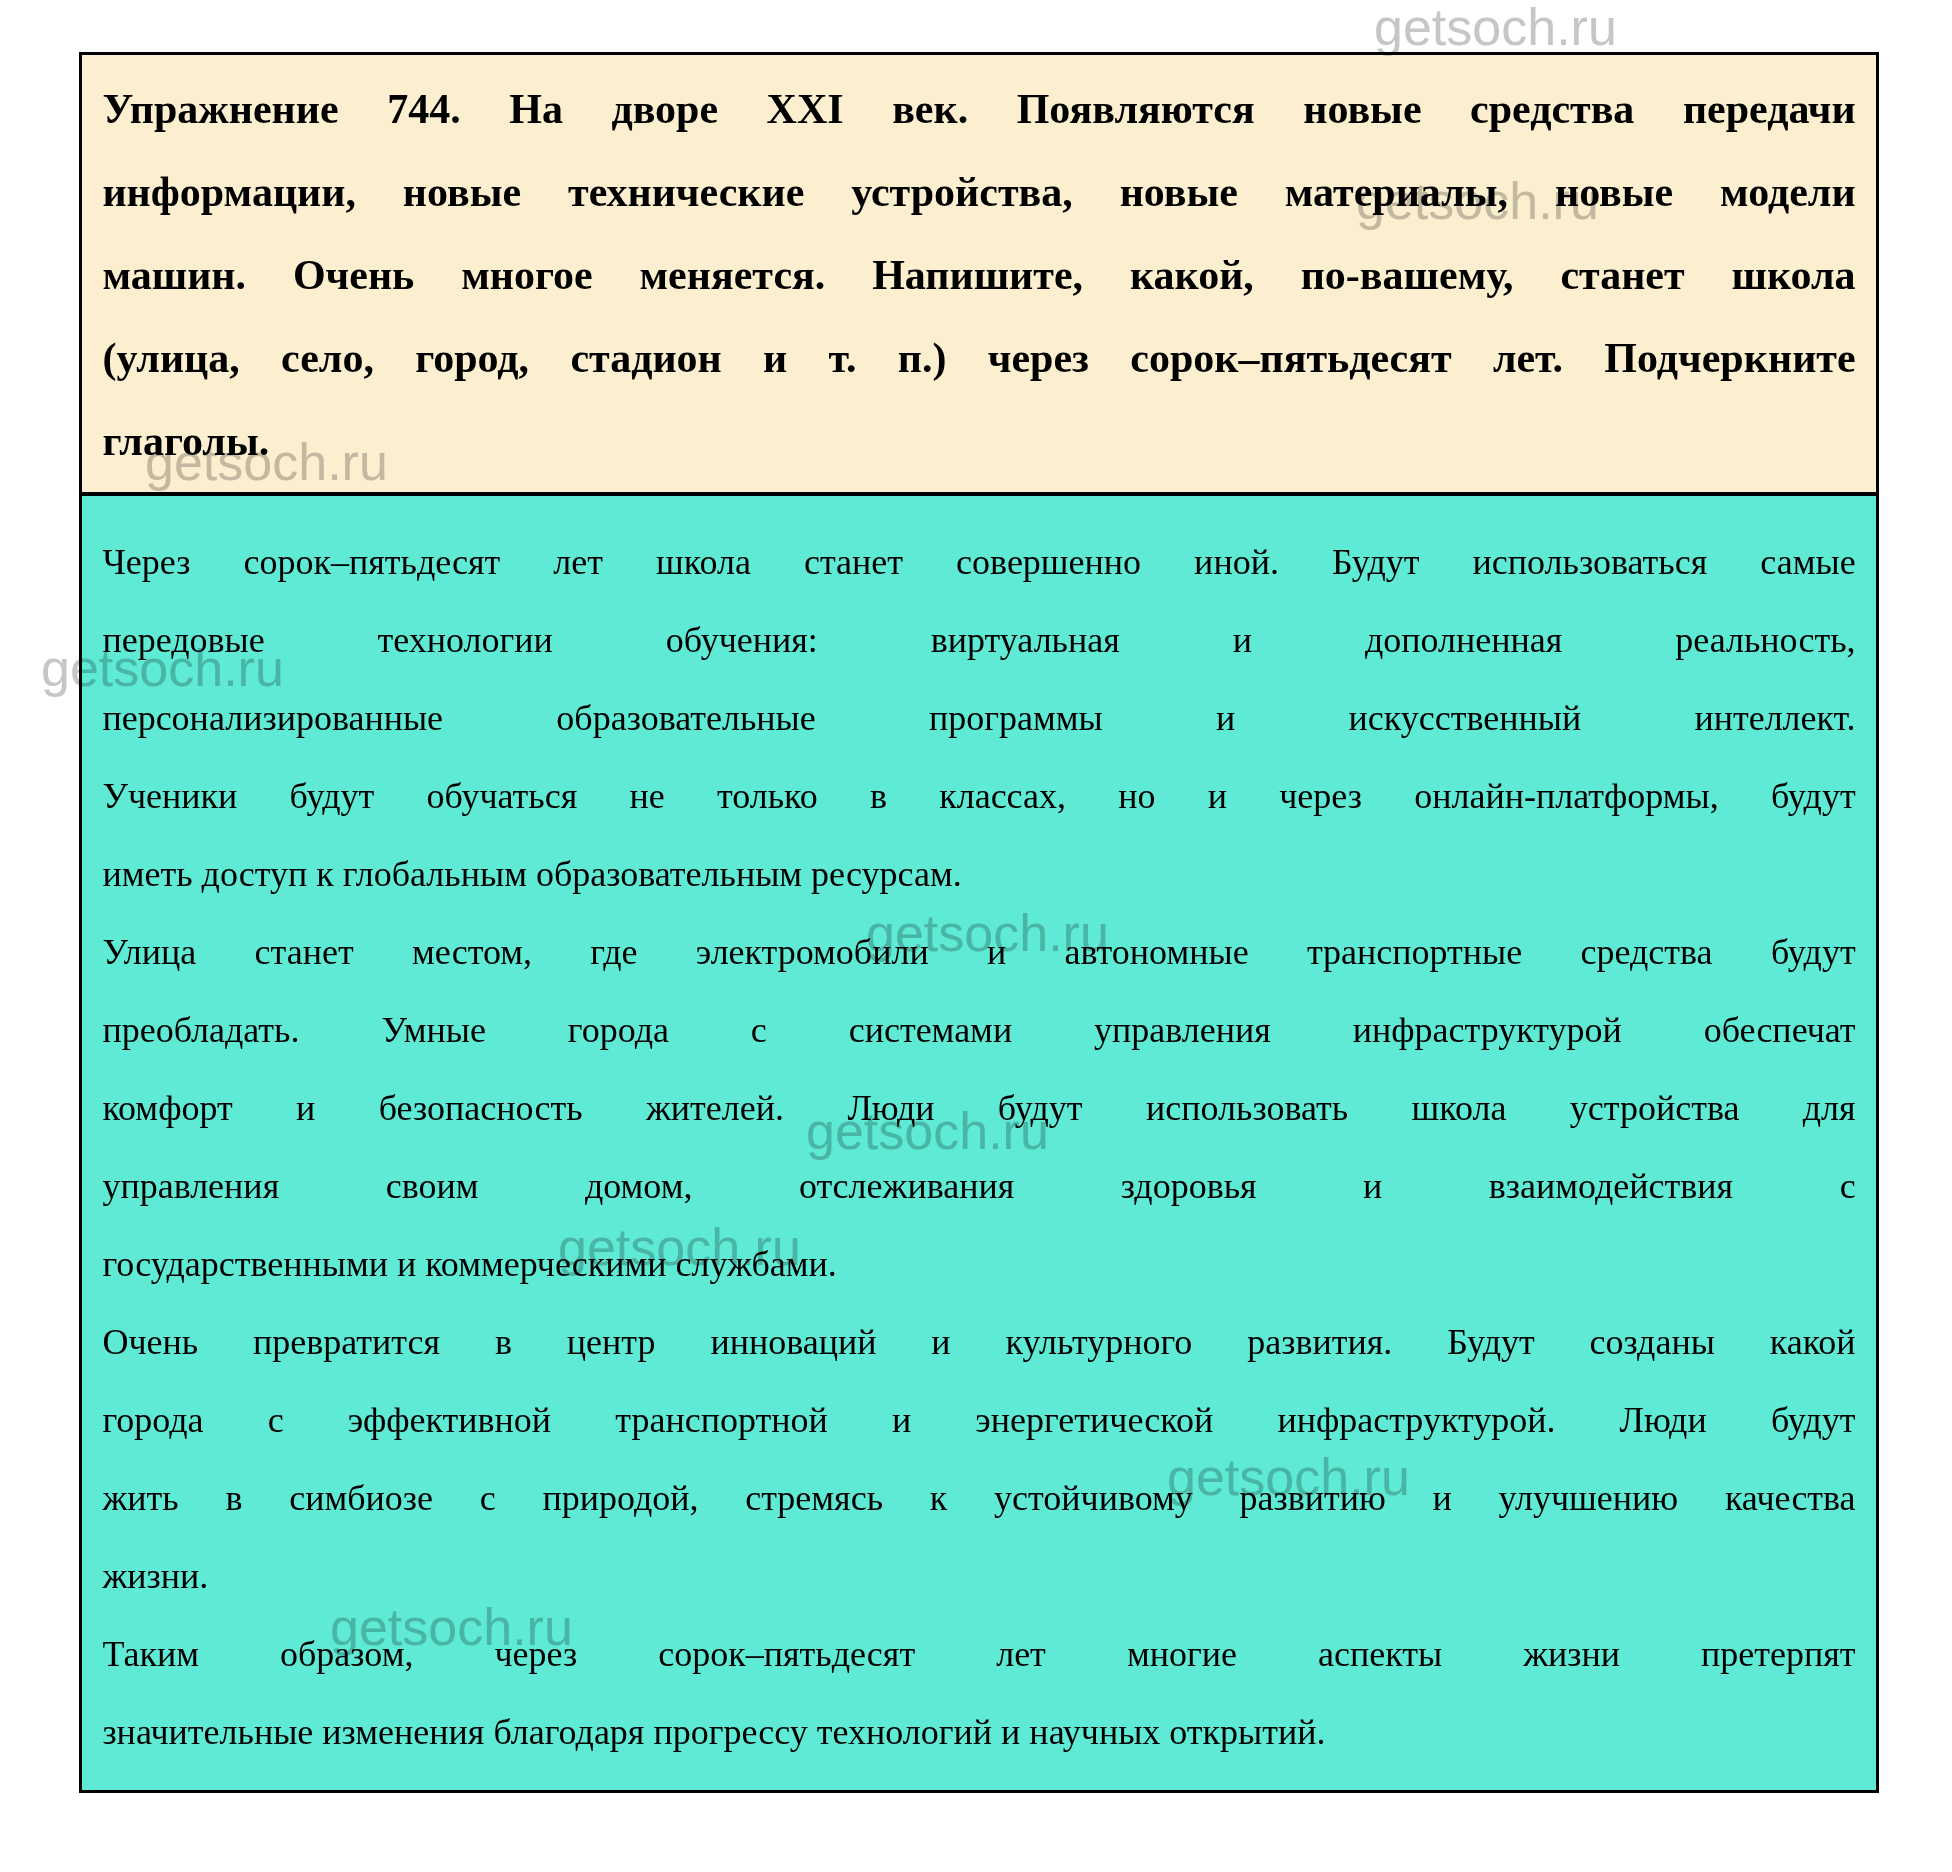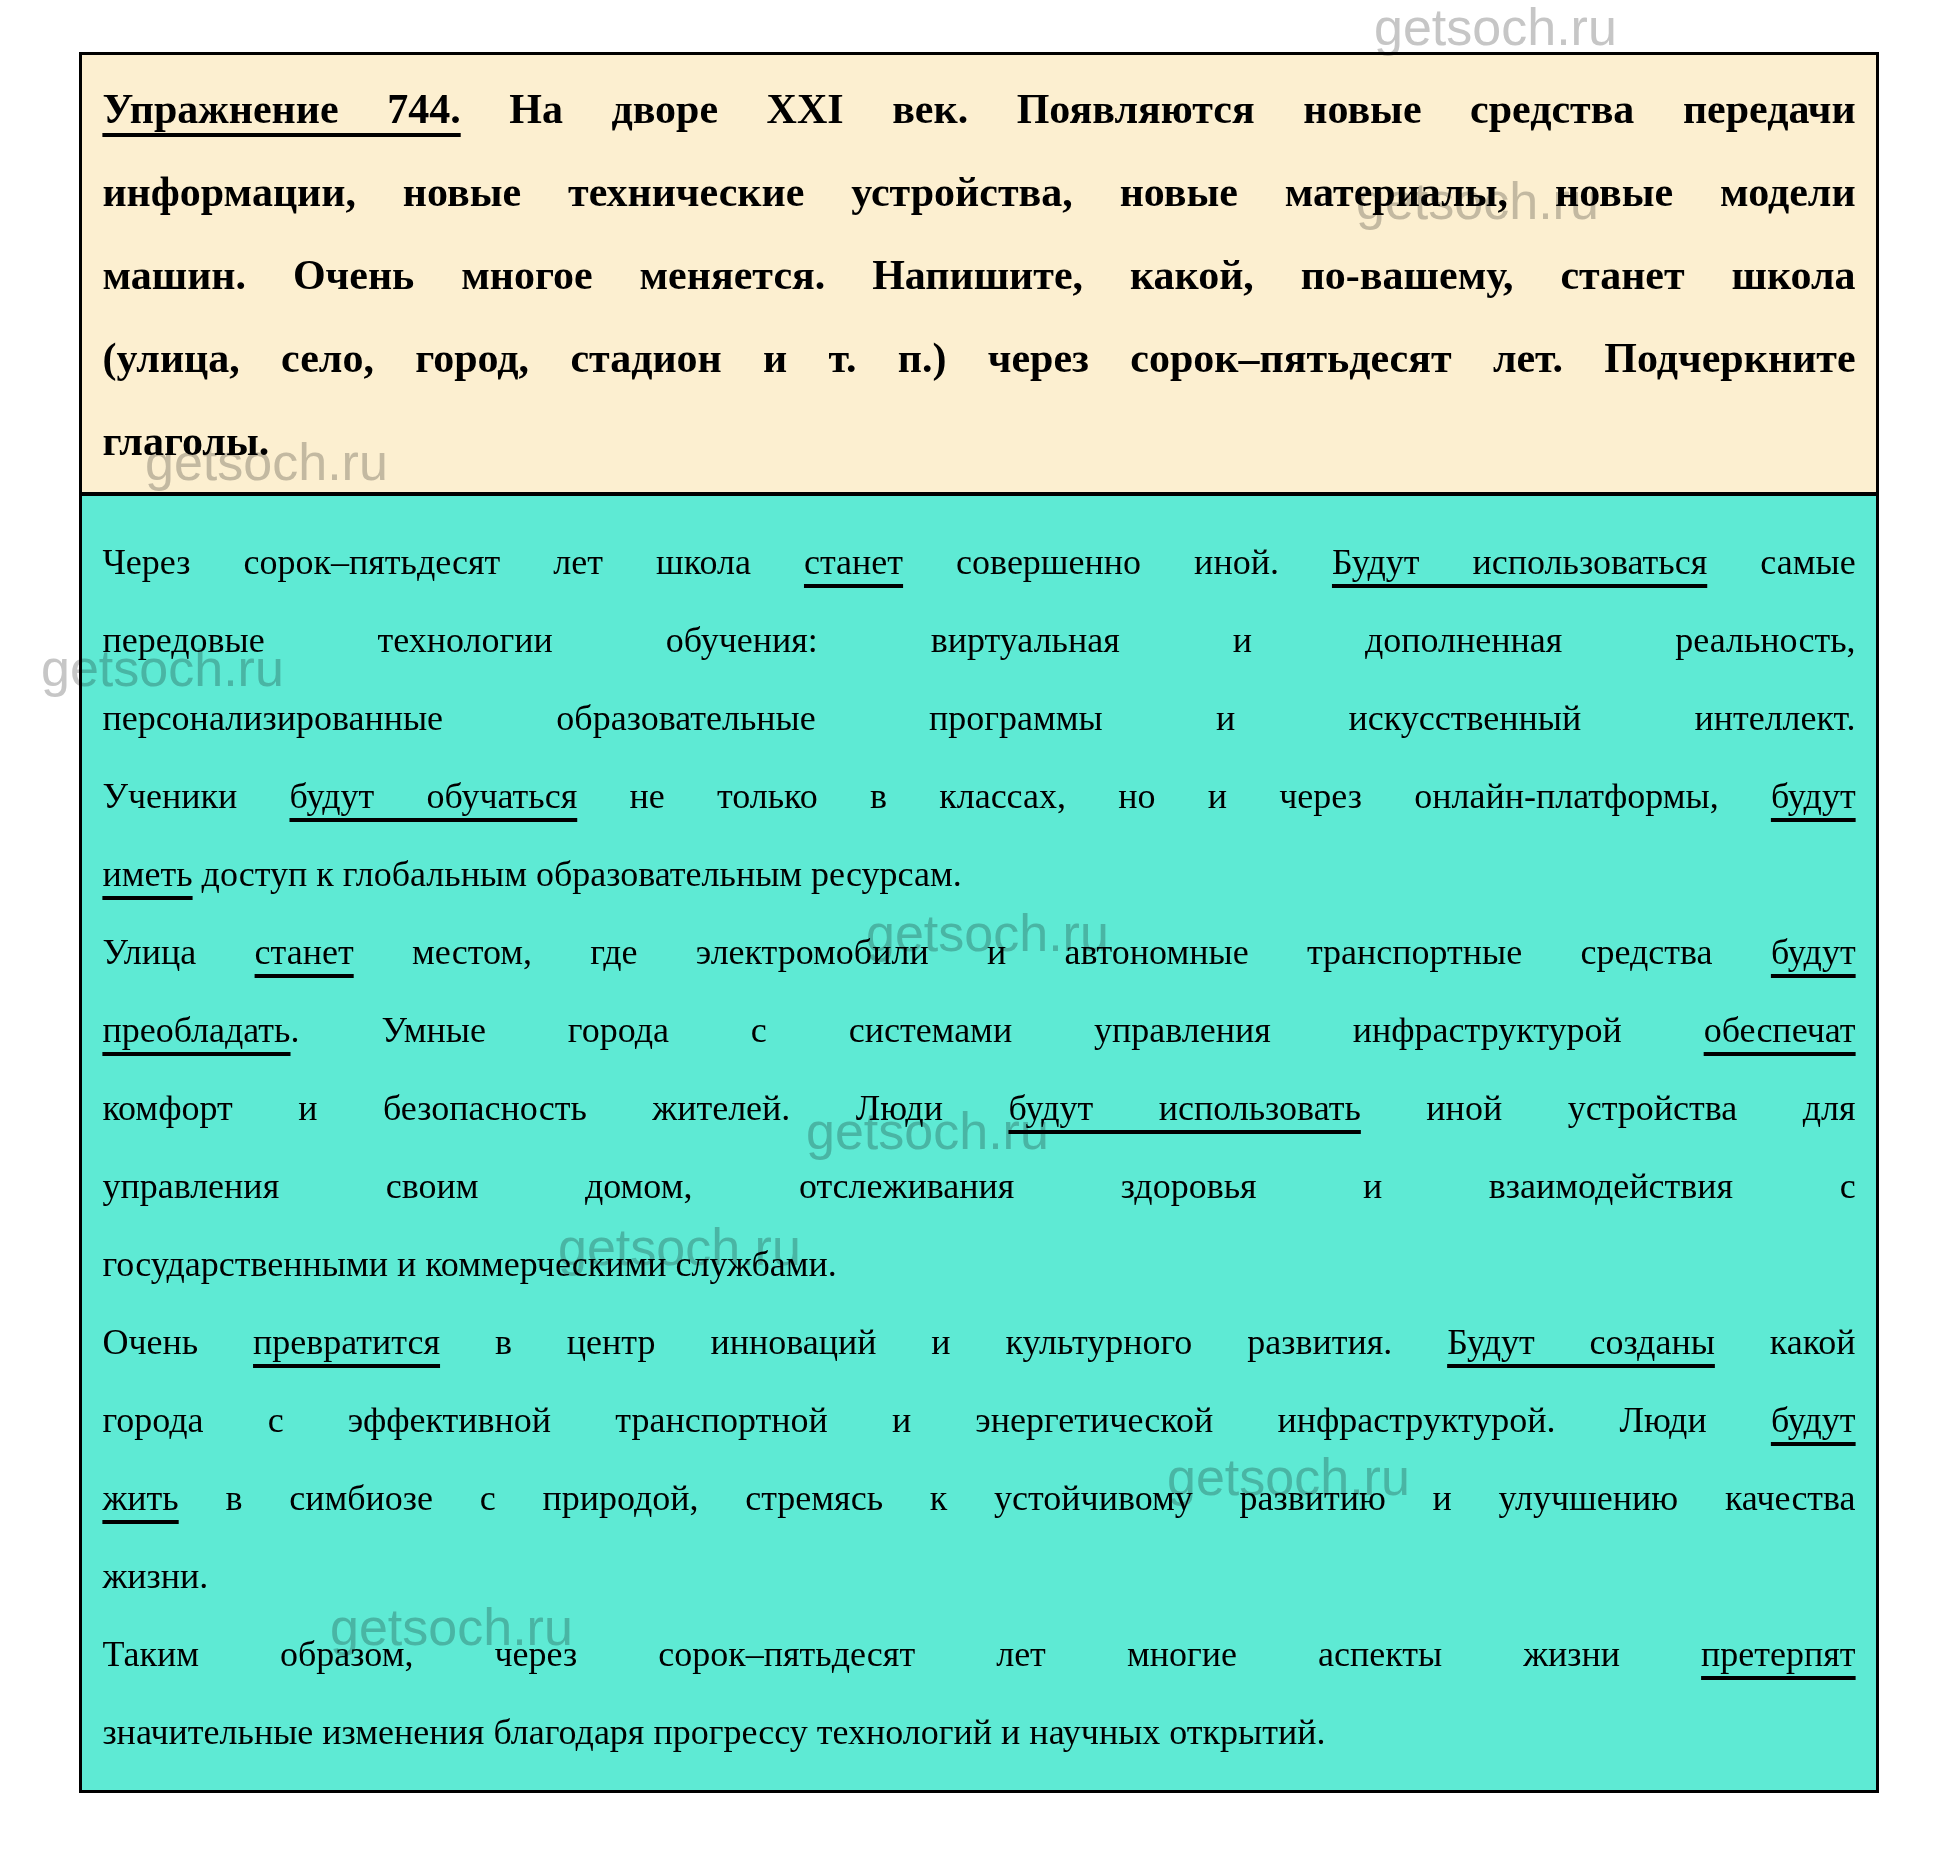--- a/index.html
+++ b/index.html
@@ -39,21 +39,20 @@
     font-size: 36px;
     line-height: 78px;
   }
   .line {
     text-align: justify;
     text-align-last: justify;
     overflow: hidden;
   }
   .line.endline { text-align-last: left; }
   .u {
-    text-decoration: underline;
     text-decoration-thickness: 3.9px;
     text-underline-offset: 10.2px;
     text-decoration-skip-ink: none;
   }
   .watermark {
     position: absolute;
     z-index: 10;
     font-family: "Liberation Sans", sans-serif;
     font-size: 52px;
     letter-spacing: 0px;
@@ -86,21 +85,21 @@
         <div class="line endline"><span>глаголы.</span></div>
       </div>
     <div class="answer-box" id="answer-box">
         <div class="line"><span>Через сорок–пятьдесят лет школа </span><span class="u">станет</span><span> совершенно иной. </span><span class="u">Будут использоваться</span><span> самые</span></div>
         <div class="line"><span>передовые технологии обучения: виртуальная и дополненная реальность,</span></div>
         <div class="line"><span>персонализированные образовательные программы и искусственный интеллект.</span></div>
         <div class="line"><span>Ученики </span><span class="u">будут обучаться</span><span> не только в классах, но и через онлайн-платформы, </span><span class="u">будут</span></div>
         <div class="line endline"><span class="u">иметь</span><span> доступ к глобальным образовательным ресурсам.</span></div>
         <div class="line"><span>Улица </span><span class="u">станет</span><span> местом, где электромобили и автономные транспортные средства </span><span class="u">будут</span></div>
         <div class="line"><span class="u">преобладать</span><span>. Умные города с системами управления инфраструктурой </span><span class="u">обеспечат</span></div>
-        <div class="line"><span>комфорт и безопасность жителей. Люди </span><span class="u">будут использовать</span><span> иной устройства для</span></div>
+        <div class="line"><span>комфорт и безопасность жителей. Люди </span><span class="u">будут использовать</span><span> школа устройства для</span></div>
         <div class="line"><span>управления своим домом, отслеживания здоровья и взаимодействия с</span></div>
         <div class="line endline"><span>государственными и коммерческими службами.</span></div>
         <div class="line"><span>Очень </span><span class="u">превратится</span><span> в центр инноваций и культурного развития. </span><span class="u">Будут созданы</span><span> какой</span></div>
         <div class="line"><span>города с эффективной транспортной и энергетической инфраструктурой. Люди </span><span class="u">будут</span></div>
         <div class="line"><span class="u">жить</span><span> в симбиозе с природой, стремясь к устойчивому развитию и улучшению качества</span></div>
         <div class="line endline"><span>жизни.</span></div>
         <div class="line"><span>Таким образом, через сорок–пятьдесят лет многие аспекты жизни </span><span class="u">претерпят</span></div>
         <div class="line endline"><span>значительные изменения благодаря прогрессу технологий и научных открытий.</span></div>
       </div>
   </div>

